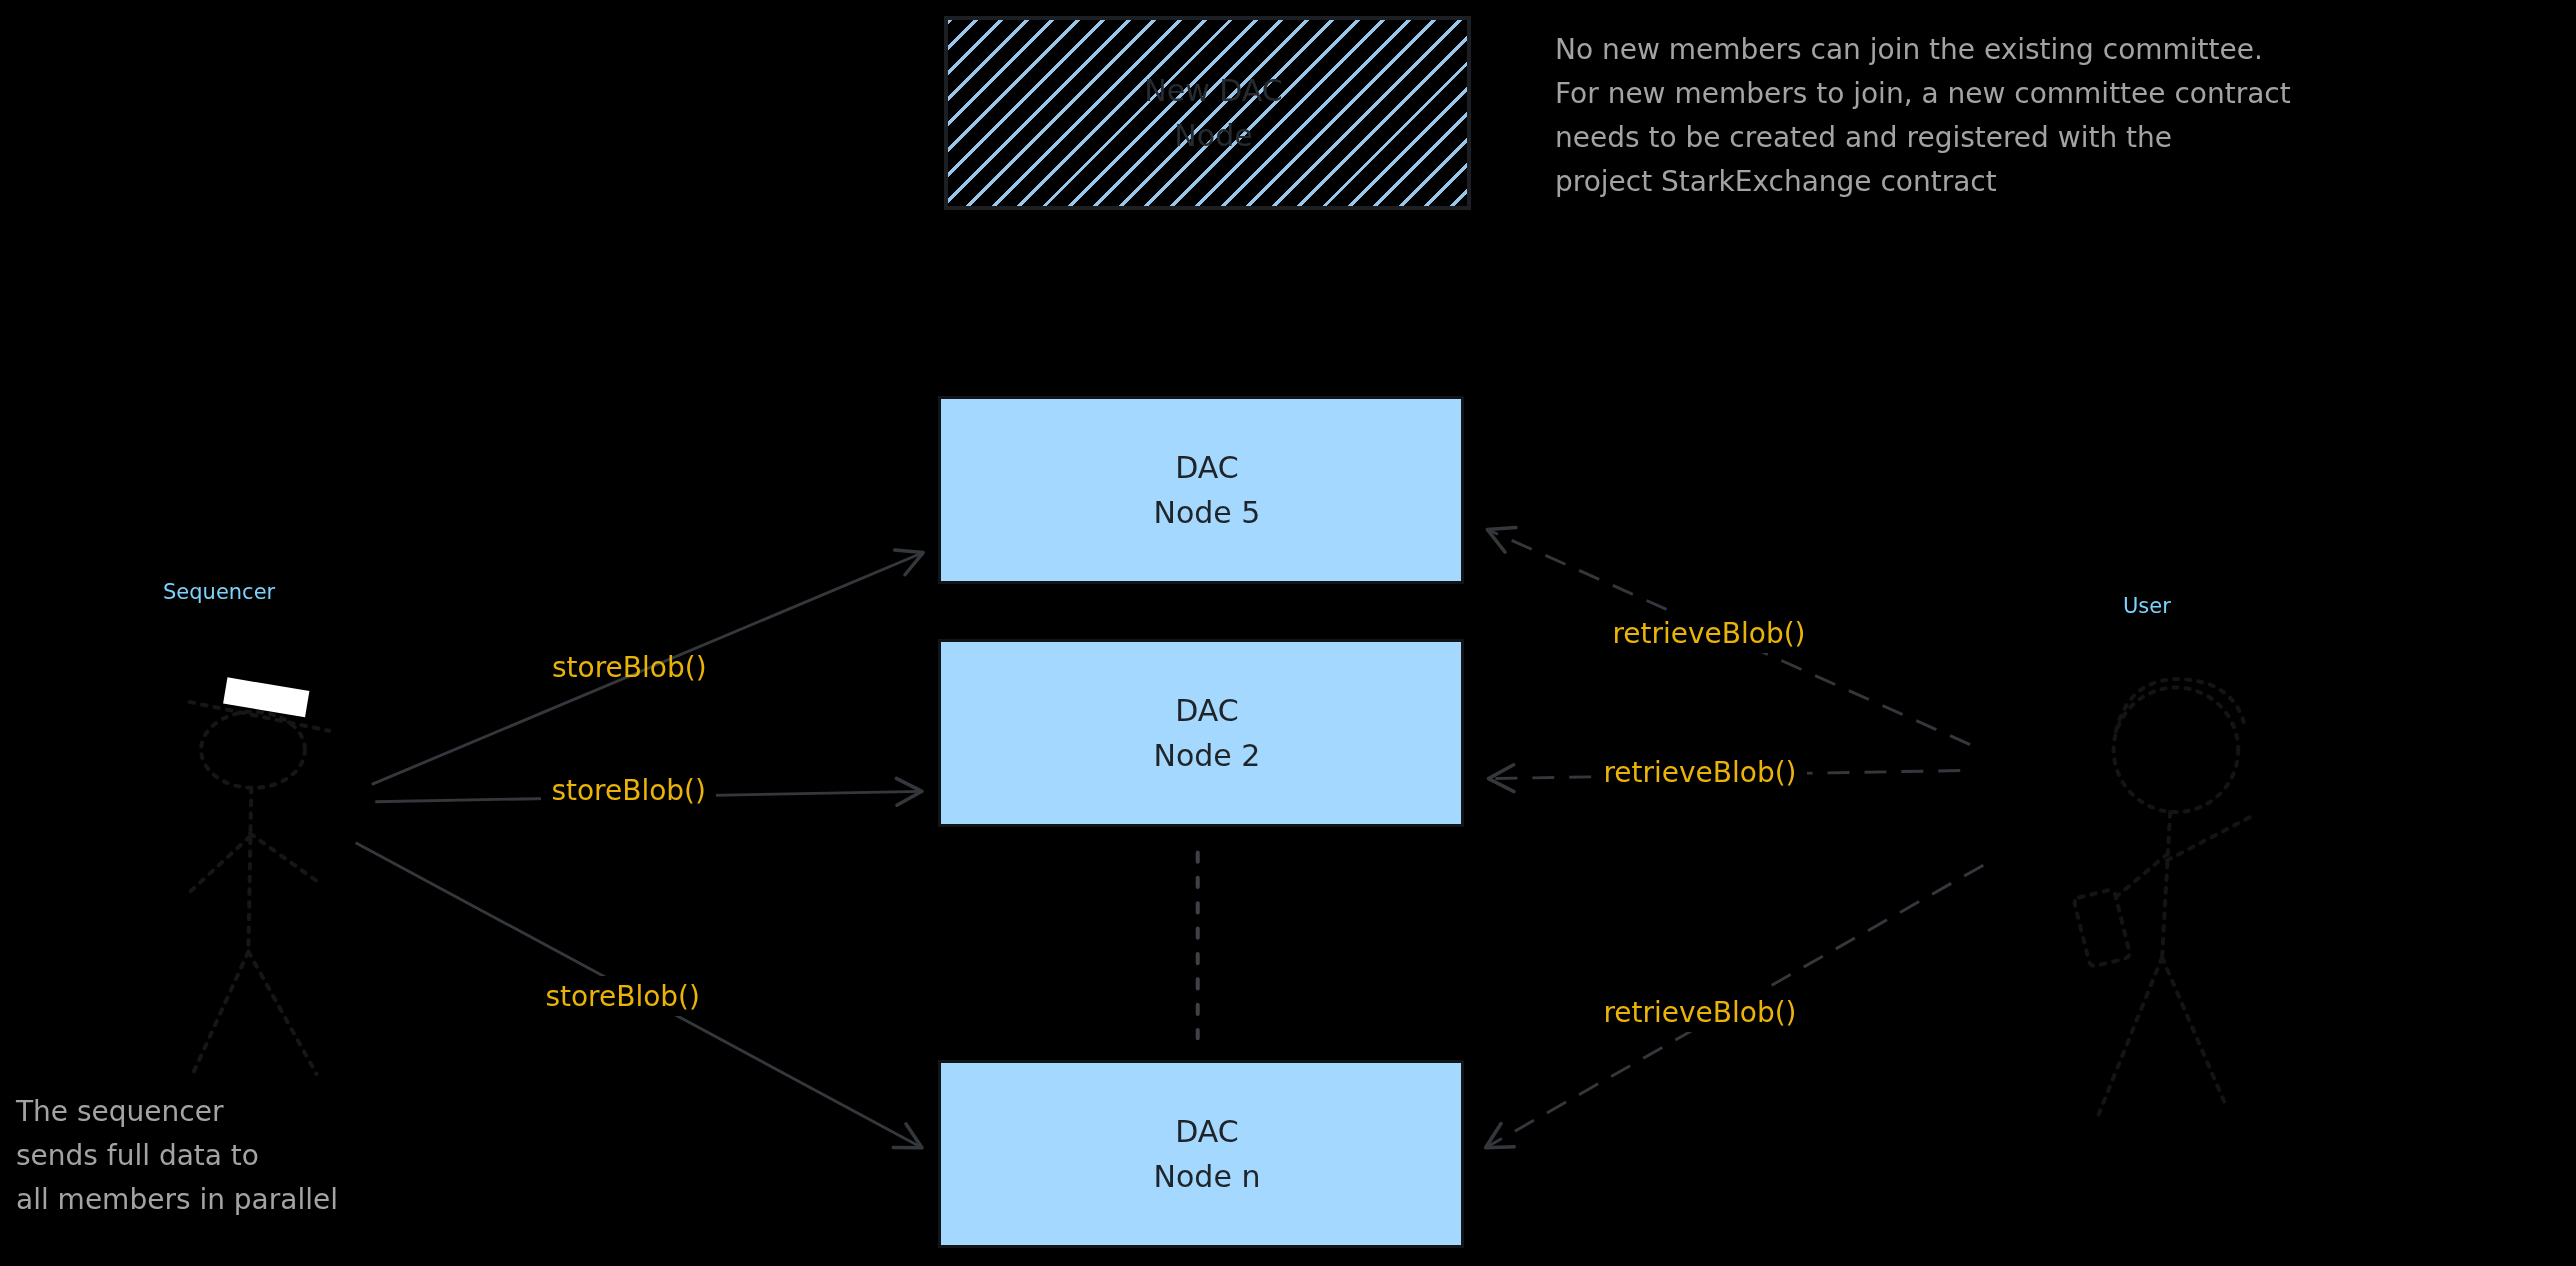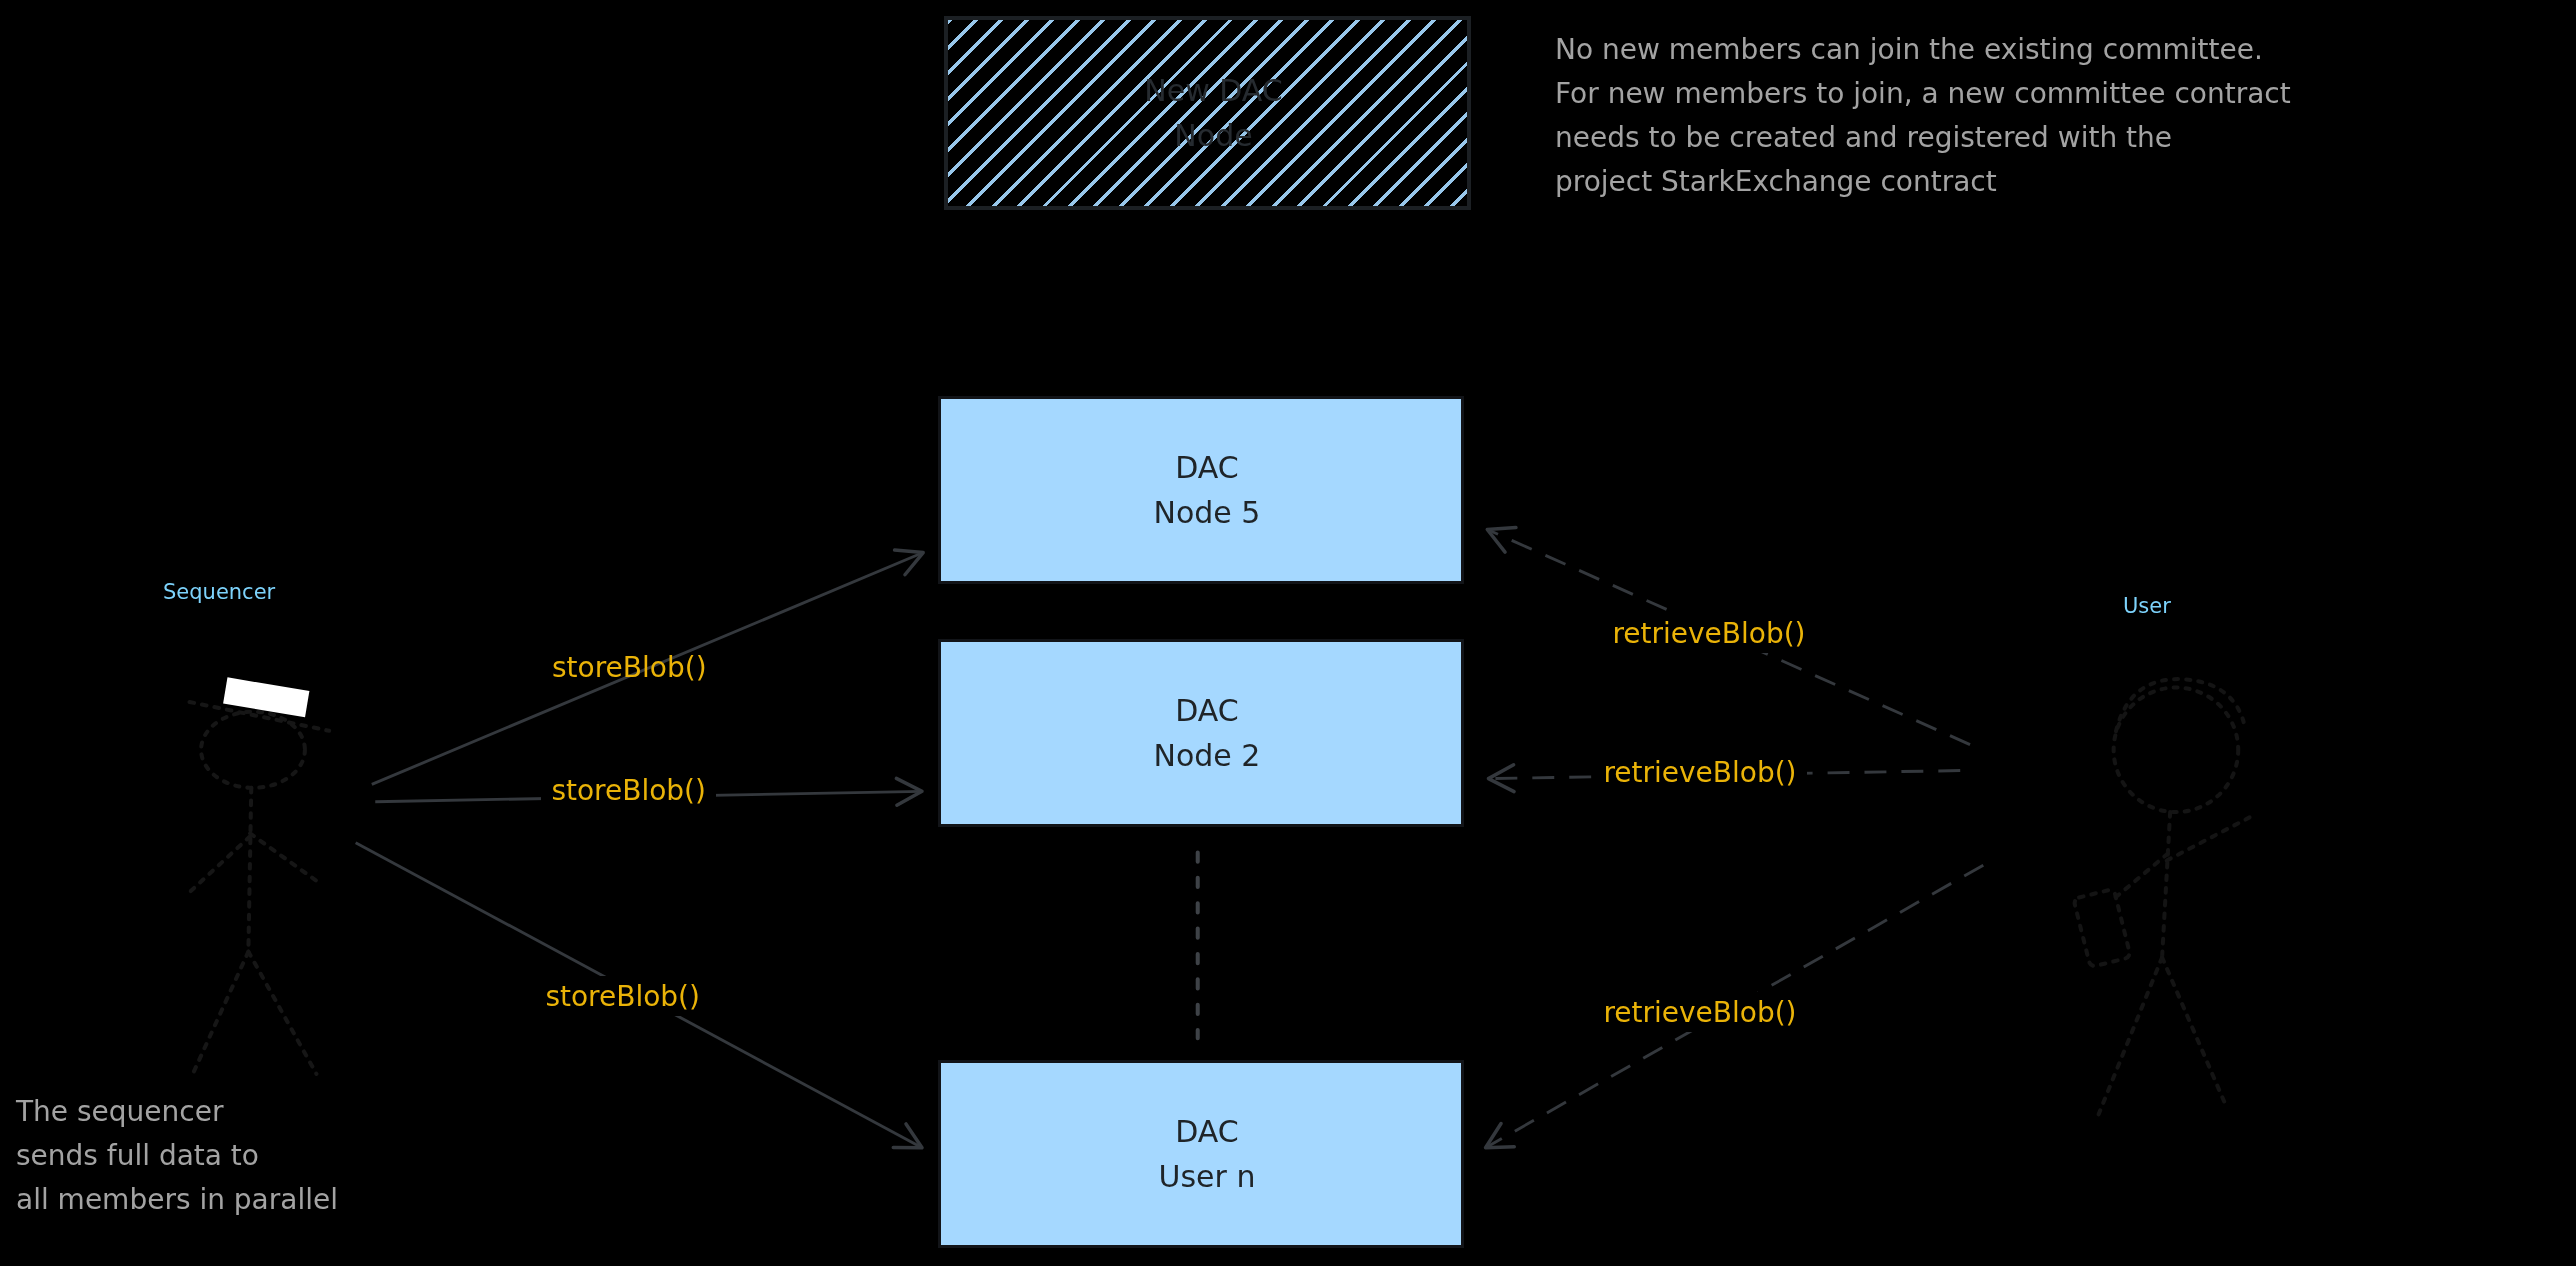--- a/index.html
+++ b/index.html
@@ -158,21 +158,21 @@
   <div id="node1" class="box node-box">
     <div class="box-line">DAC</div>
     <div class="box-line">Node 5</div>
   </div>
   <div id="node2" class="box node-box">
     <div class="box-line">DAC</div>
     <div class="box-line">Node 2</div>
   </div>
   <div id="noden" class="box node-box">
     <div class="box-line">DAC</div>
-    <div class="box-line">User n</div>
+    <div class="box-line">Node n</div>
   </div>
 
   <div id="label-sequencer" class="actor-label">Sequencer</div>
   <div id="label-user" class="actor-label">User</div>
 
   <span id="store1" class="edge-label">storeBlob()</span>
   <span id="store2" class="edge-label knockout">storeBlob()</span>
   <span id="store3" class="edge-label knockout">storeBlob()</span>
   <span id="retrieve1" class="edge-label knockout">retrieveBlob()</span>
   <span id="retrieve2" class="edge-label knockout">retrieveBlob()</span>

